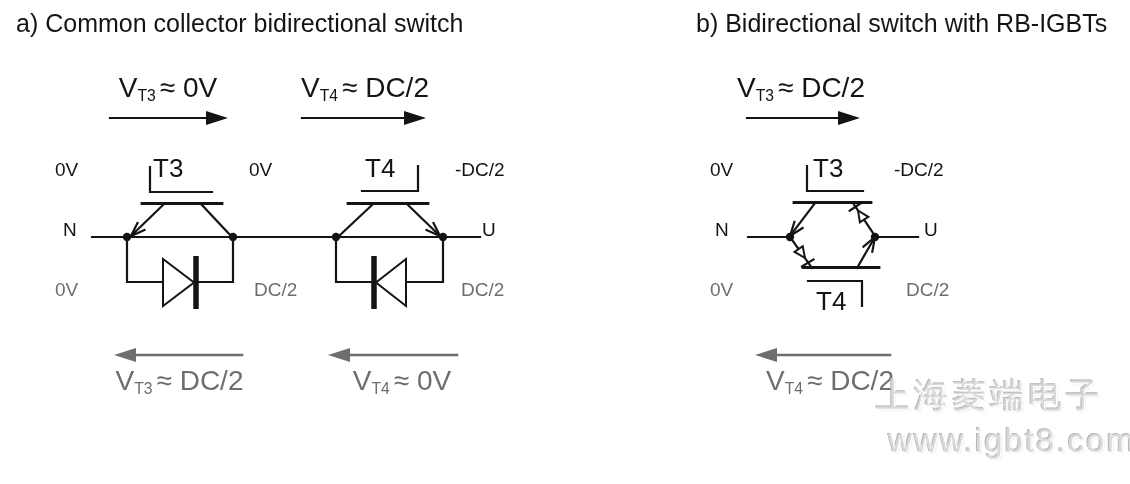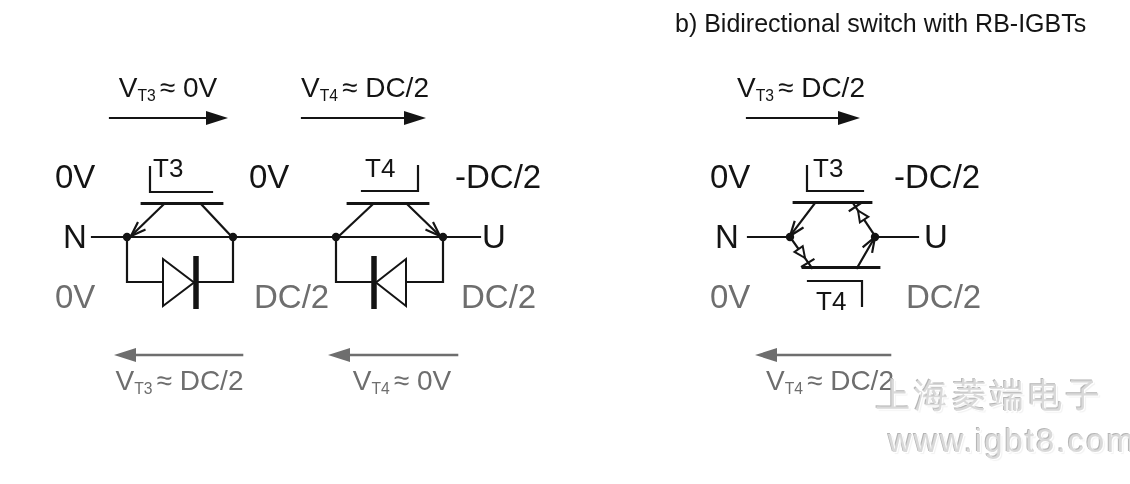--- a/index.html
+++ b/index.html
@@ -5,21 +5,21 @@
   html,body{margin:0;padding:0;background:#fff;}
   .stage{
     position:relative;width:1130px;height:484px;overflow:hidden;
     background:var(--background,#fff);
     font-family:"Liberation Sans",sans-serif;
     color:var(--ink,#141414);
   }
   .stage *{box-sizing:border-box;}
   .abs{position:absolute;white-space:nowrap;line-height:1.05;}
   .title{font-size:25px;color:var(--ink);}
-  .lbl{font-size:33px;color:var(--ink);}
+  .lbl{font-size:19px;color:var(--ink);}
   .lbl.gray{color:var(--gray);}
   .tname{font-size:26px;color:var(--ink);}
   .vlabel{font-size:28px;color:var(--ink);text-align:center;}
   .vlabel.gray{color:var(--gray);}
   .vlabel sub{font-size:0.56em;vertical-align:-0.24em;letter-spacing:0;}
   .vlabel .val{margin-left:4px;}
   .caption{font-size:28px;color:var(--ink);}
   .wm{font-family:Liberation Sans, sans-serif;color:var(--watermark);
       text-shadow:1px 1px 0 #ffffff,2px 2px 1px #f2f2f2,-1px -1px 0 #b5b5b5;}
   .wm1{font-size:34px;letter-spacing:4px;}
@@ -128,21 +128,22 @@
         <path class="ln" d="M875,237 L863.5,246.6 M875,237 L872.3,251.8"></path>
       </g>
 
       <g>
         <path class="gln" d="M777,355 H890"></path>
         <polygon class="ghead" points="777,348 777,362 755,355"></polygon>
       </g>
     </g>
   </svg>
 
-  <div class="abs title" style="left:675px;top:10px">b) Bidirectional switch with RB-IGBTs</div>
+  <div class="abs title" style="left:16px;top:10px">a) Common collector bidirectional switch</div>
+  <div class="abs title" style="left:696px;top:10px">b) Bidirectional switch with RB-IGBTs</div>
 
   <div class="abs vlabel" style="left:108px;top:73px;width:120px">
     <span>V</span><sub>T3</sub><span class="val">≈ 0V</span>
   </div>
   <div class="abs vlabel" style="left:296px;top:73px;width:138px">
     <span>V</span><sub>T4</sub><span class="val">≈ DC/2</span>
   </div>
   <div class="abs vlabel gray" style="left:112px;top:366px;width:135px">
     <span>V</span><sub>T3</sub><span class="val">≈ DC/2</span>
   </div>

